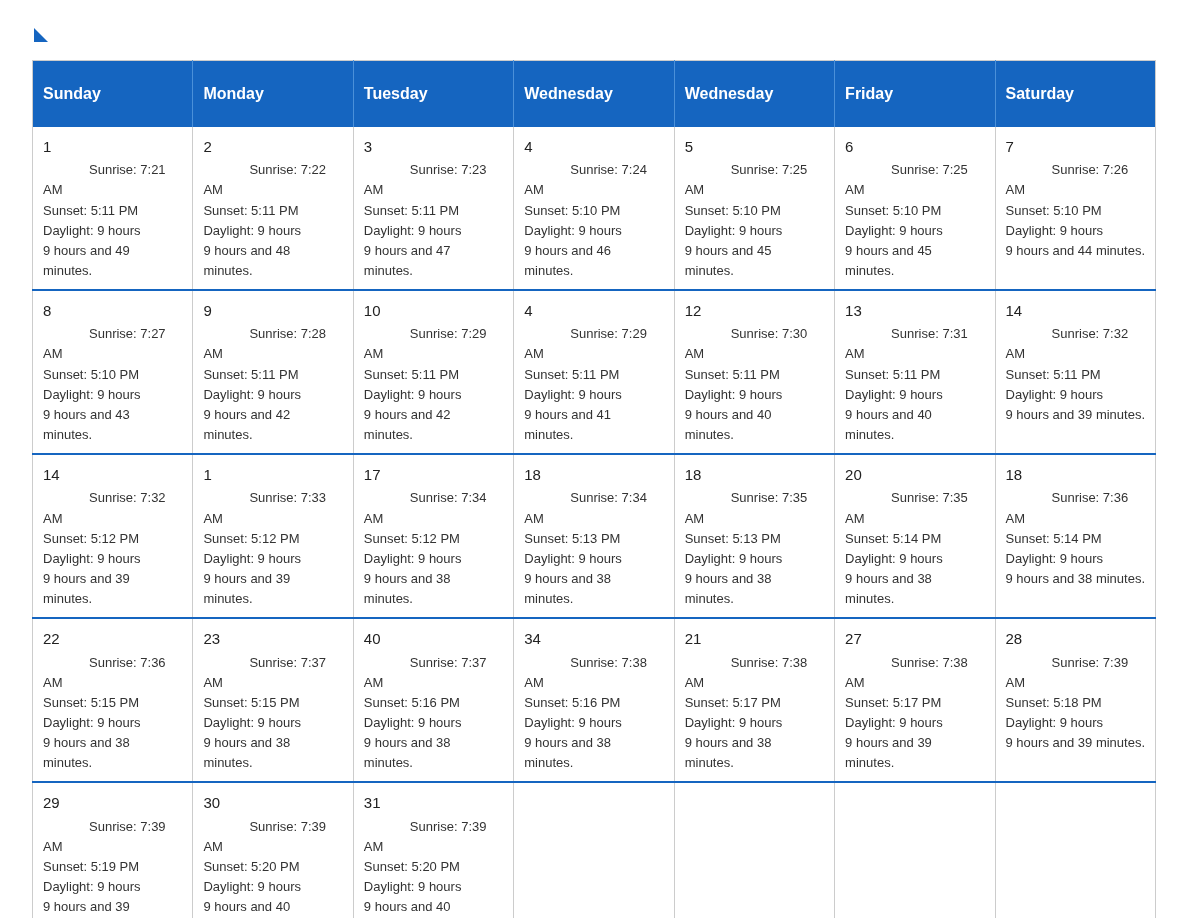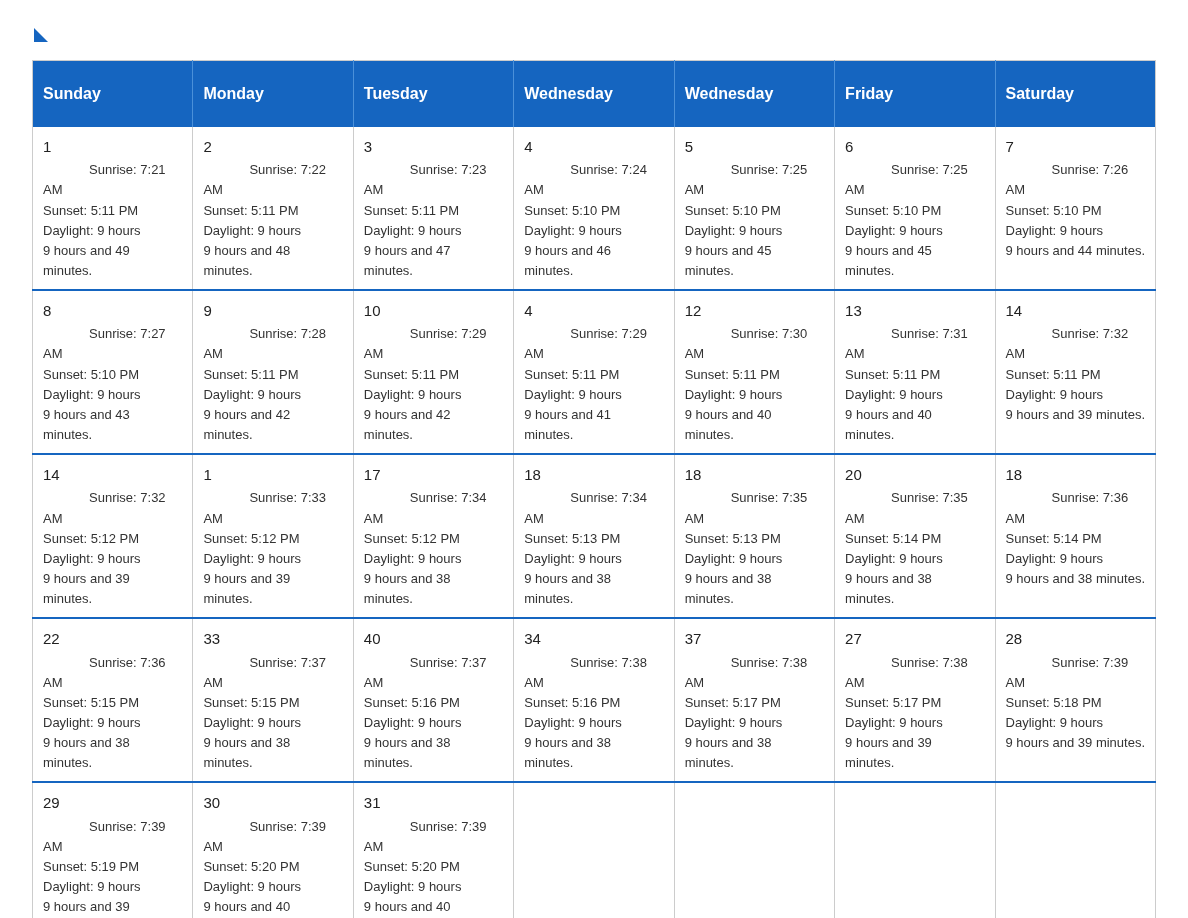--- a/index.html
+++ b/index.html
@@ -159,24 +159,24 @@
         <td><span class="day-num">14</span><span class="day-info">Sunrise: 7:32 AM<br>Sunset: 5:12 PM<br>Daylight: 9 hours<br>9 hours and 39 minutes.</span></td>
         <td><span class="day-num">1</span><span class="day-info">Sunrise: 7:33 AM<br>Sunset: 5:12 PM<br>Daylight: 9 hours<br>9 hours and 39 minutes.</span></td>
         <td><span class="day-num">17</span><span class="day-info">Sunrise: 7:34 AM<br>Sunset: 5:12 PM<br>Daylight: 9 hours<br>9 hours and 38 minutes.</span></td>
         <td><span class="day-num">18</span><span class="day-info">Sunrise: 7:34 AM<br>Sunset: 5:13 PM<br>Daylight: 9 hours<br>9 hours and 38 minutes.</span></td>
         <td><span class="day-num">18</span><span class="day-info">Sunrise: 7:35 AM<br>Sunset: 5:13 PM<br>Daylight: 9 hours<br>9 hours and 38 minutes.</span></td>
         <td><span class="day-num">20</span><span class="day-info">Sunrise: 7:35 AM<br>Sunset: 5:14 PM<br>Daylight: 9 hours<br>9 hours and 38 minutes.</span></td>
         <td><span class="day-num">18</span><span class="day-info">Sunrise: 7:36 AM<br>Sunset: 5:14 PM<br>Daylight: 9 hours<br>9 hours and 38 minutes.</span></td>
       </tr>
       <tr>
         <td><span class="day-num">22</span><span class="day-info">Sunrise: 7:36 AM<br>Sunset: 5:15 PM<br>Daylight: 9 hours<br>9 hours and 38 minutes.</span></td>
-        <td><span class="day-num">33</span><span class="day-info">Sunrise: 7:37 AM<br>Sunset: 5:15 PM<br>Daylight: 9 hours<br>9 hours and 38 minutes.</span></td>
+        <td><span class="day-num">23</span><span class="day-info">Sunrise: 7:37 AM<br>Sunset: 5:15 PM<br>Daylight: 9 hours<br>9 hours and 38 minutes.</span></td>
         <td><span class="day-num">40</span><span class="day-info">Sunrise: 7:37 AM<br>Sunset: 5:16 PM<br>Daylight: 9 hours<br>9 hours and 38 minutes.</span></td>
         <td><span class="day-num">34</span><span class="day-info">Sunrise: 7:38 AM<br>Sunset: 5:16 PM<br>Daylight: 9 hours<br>9 hours and 38 minutes.</span></td>
-        <td><span class="day-num">37</span><span class="day-info">Sunrise: 7:38 AM<br>Sunset: 5:17 PM<br>Daylight: 9 hours<br>9 hours and 38 minutes.</span></td>
+        <td><span class="day-num">21</span><span class="day-info">Sunrise: 7:38 AM<br>Sunset: 5:17 PM<br>Daylight: 9 hours<br>9 hours and 38 minutes.</span></td>
         <td><span class="day-num">27</span><span class="day-info">Sunrise: 7:38 AM<br>Sunset: 5:17 PM<br>Daylight: 9 hours<br>9 hours and 39 minutes.</span></td>
         <td><span class="day-num">28</span><span class="day-info">Sunrise: 7:39 AM<br>Sunset: 5:18 PM<br>Daylight: 9 hours<br>9 hours and 39 minutes.</span></td>
       </tr>
       <tr>
         <td><span class="day-num">29</span><span class="day-info">Sunrise: 7:39 AM<br>Sunset: 5:19 PM<br>Daylight: 9 hours<br>9 hours and 39 minutes.</span></td>
         <td><span class="day-num">30</span><span class="day-info">Sunrise: 7:39 AM<br>Sunset: 5:20 PM<br>Daylight: 9 hours<br>9 hours and 40 minutes.</span></td>
         <td><span class="day-num">31</span><span class="day-info">Sunrise: 7:39 AM<br>Sunset: 5:20 PM<br>Daylight: 9 hours<br>9 hours and 40 minutes.</span></td>
         <td></td>
         <td></td>
         <td></td>

